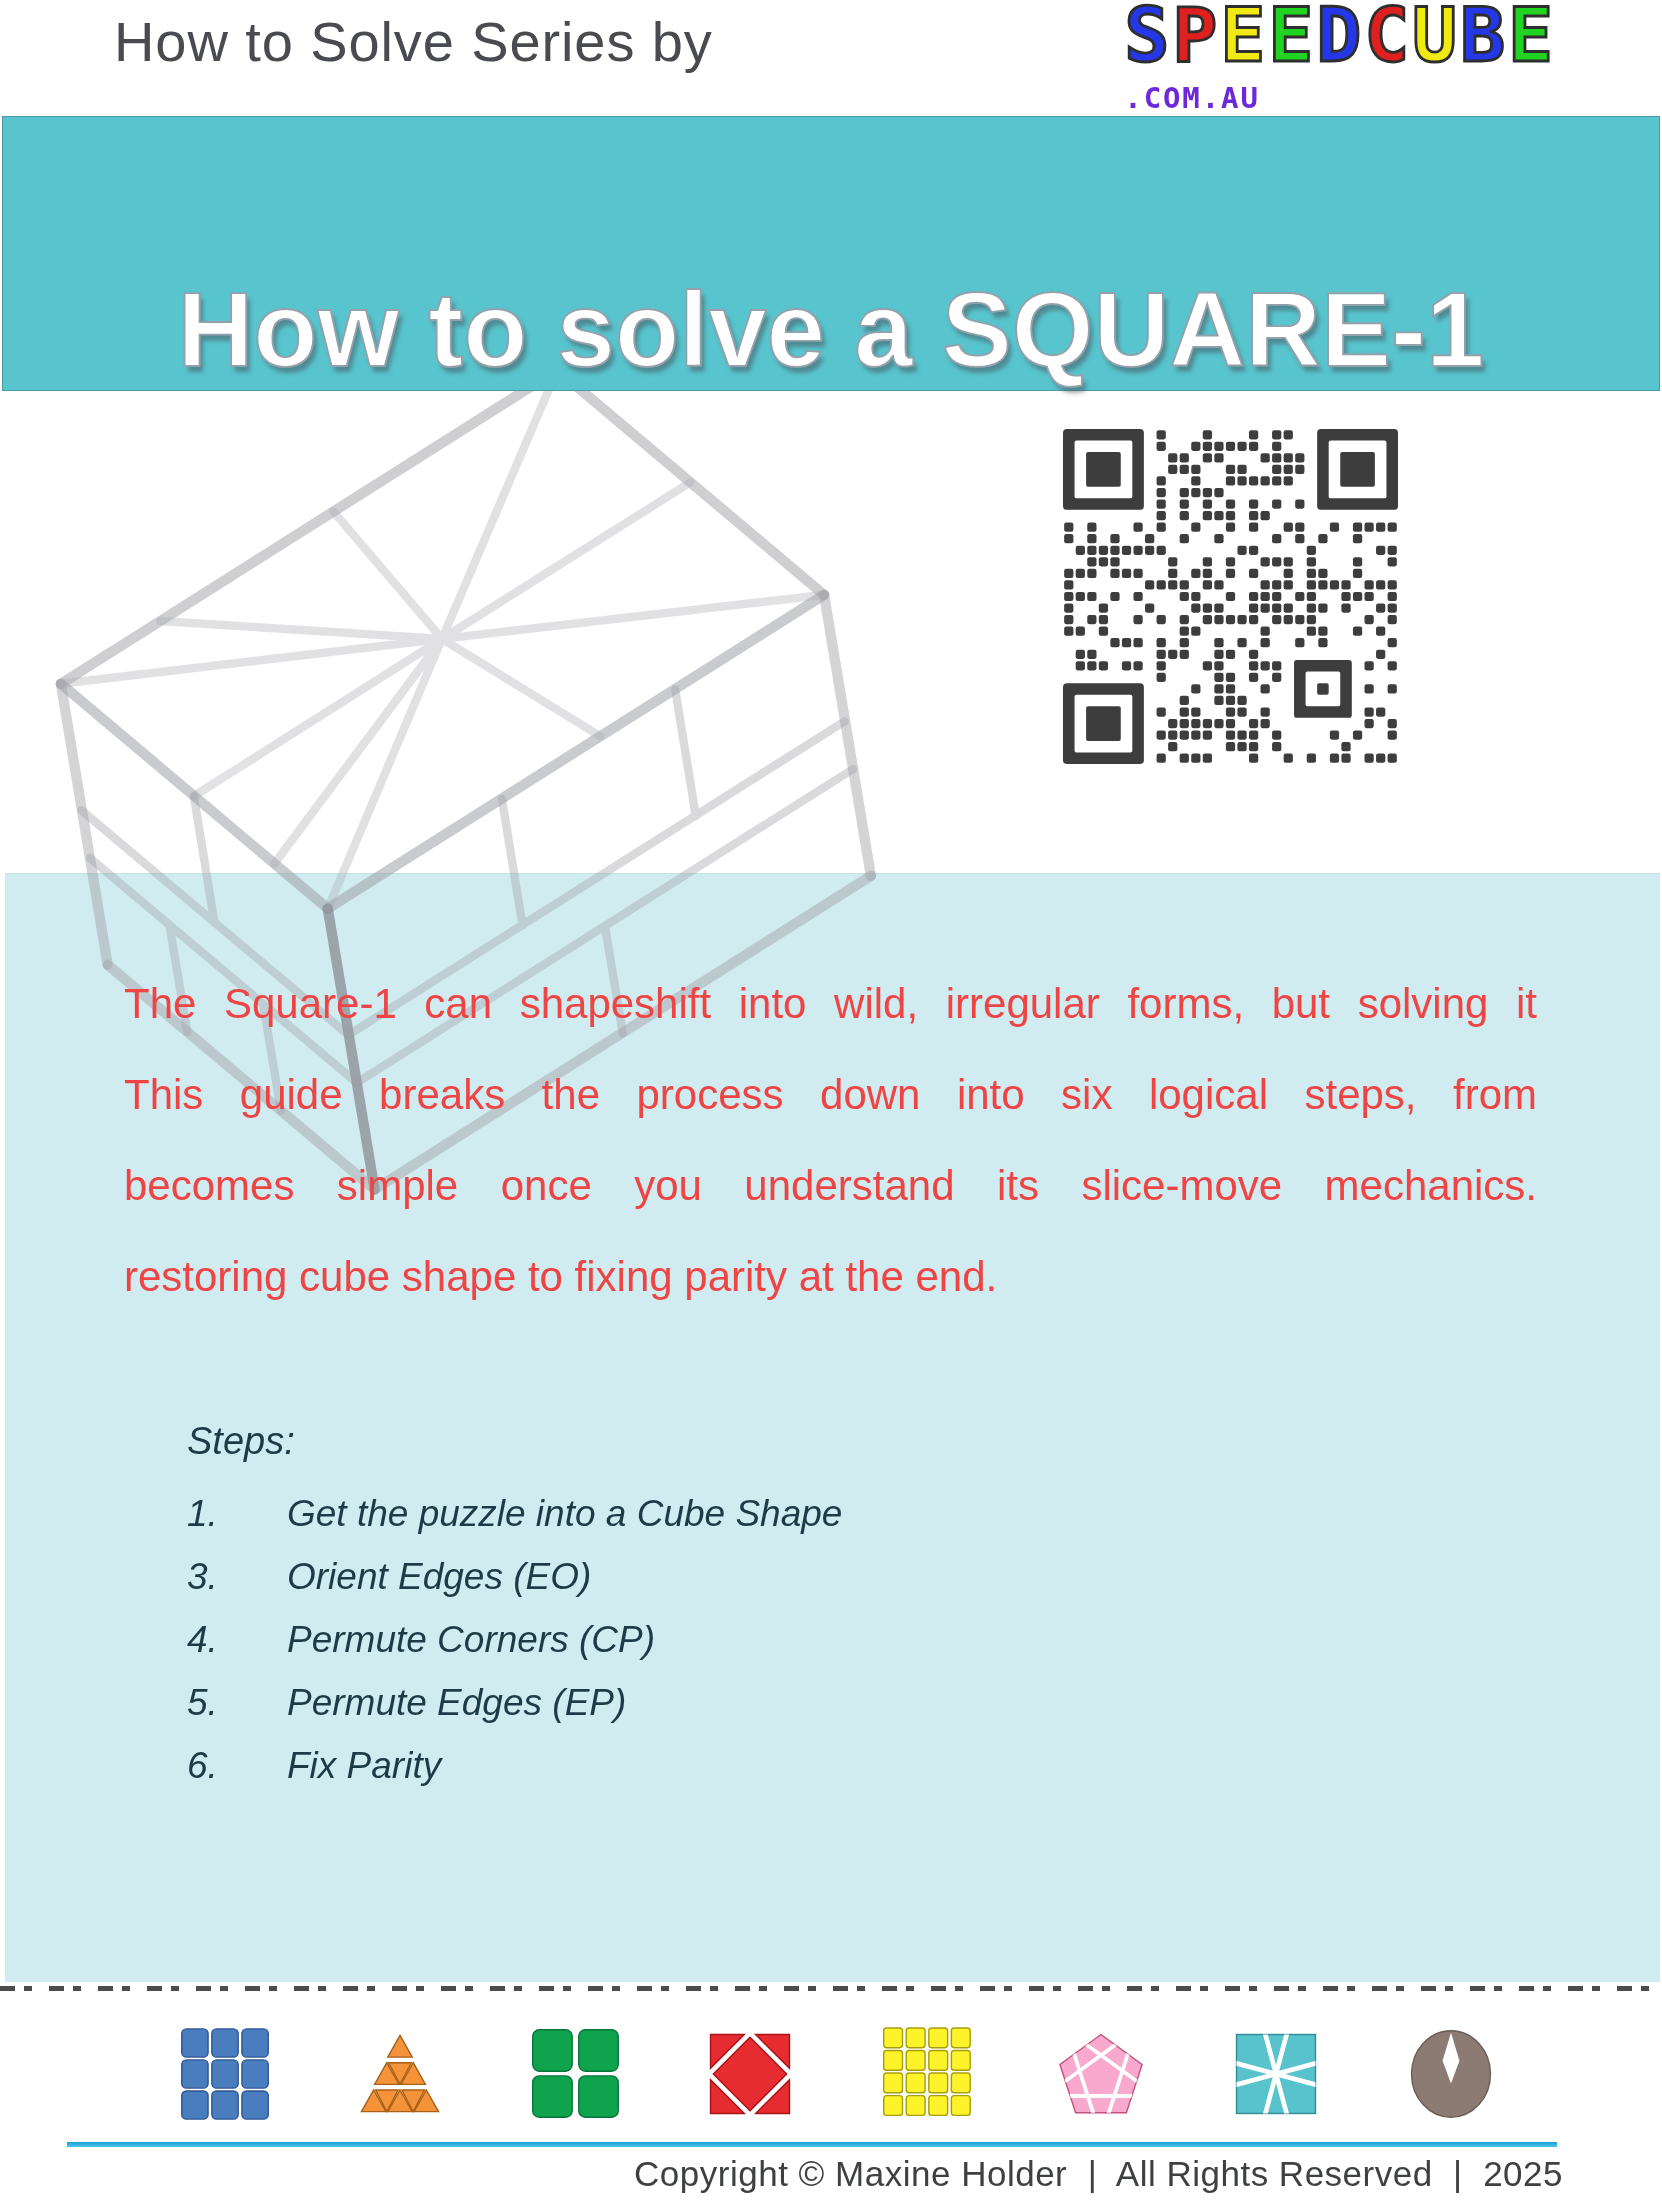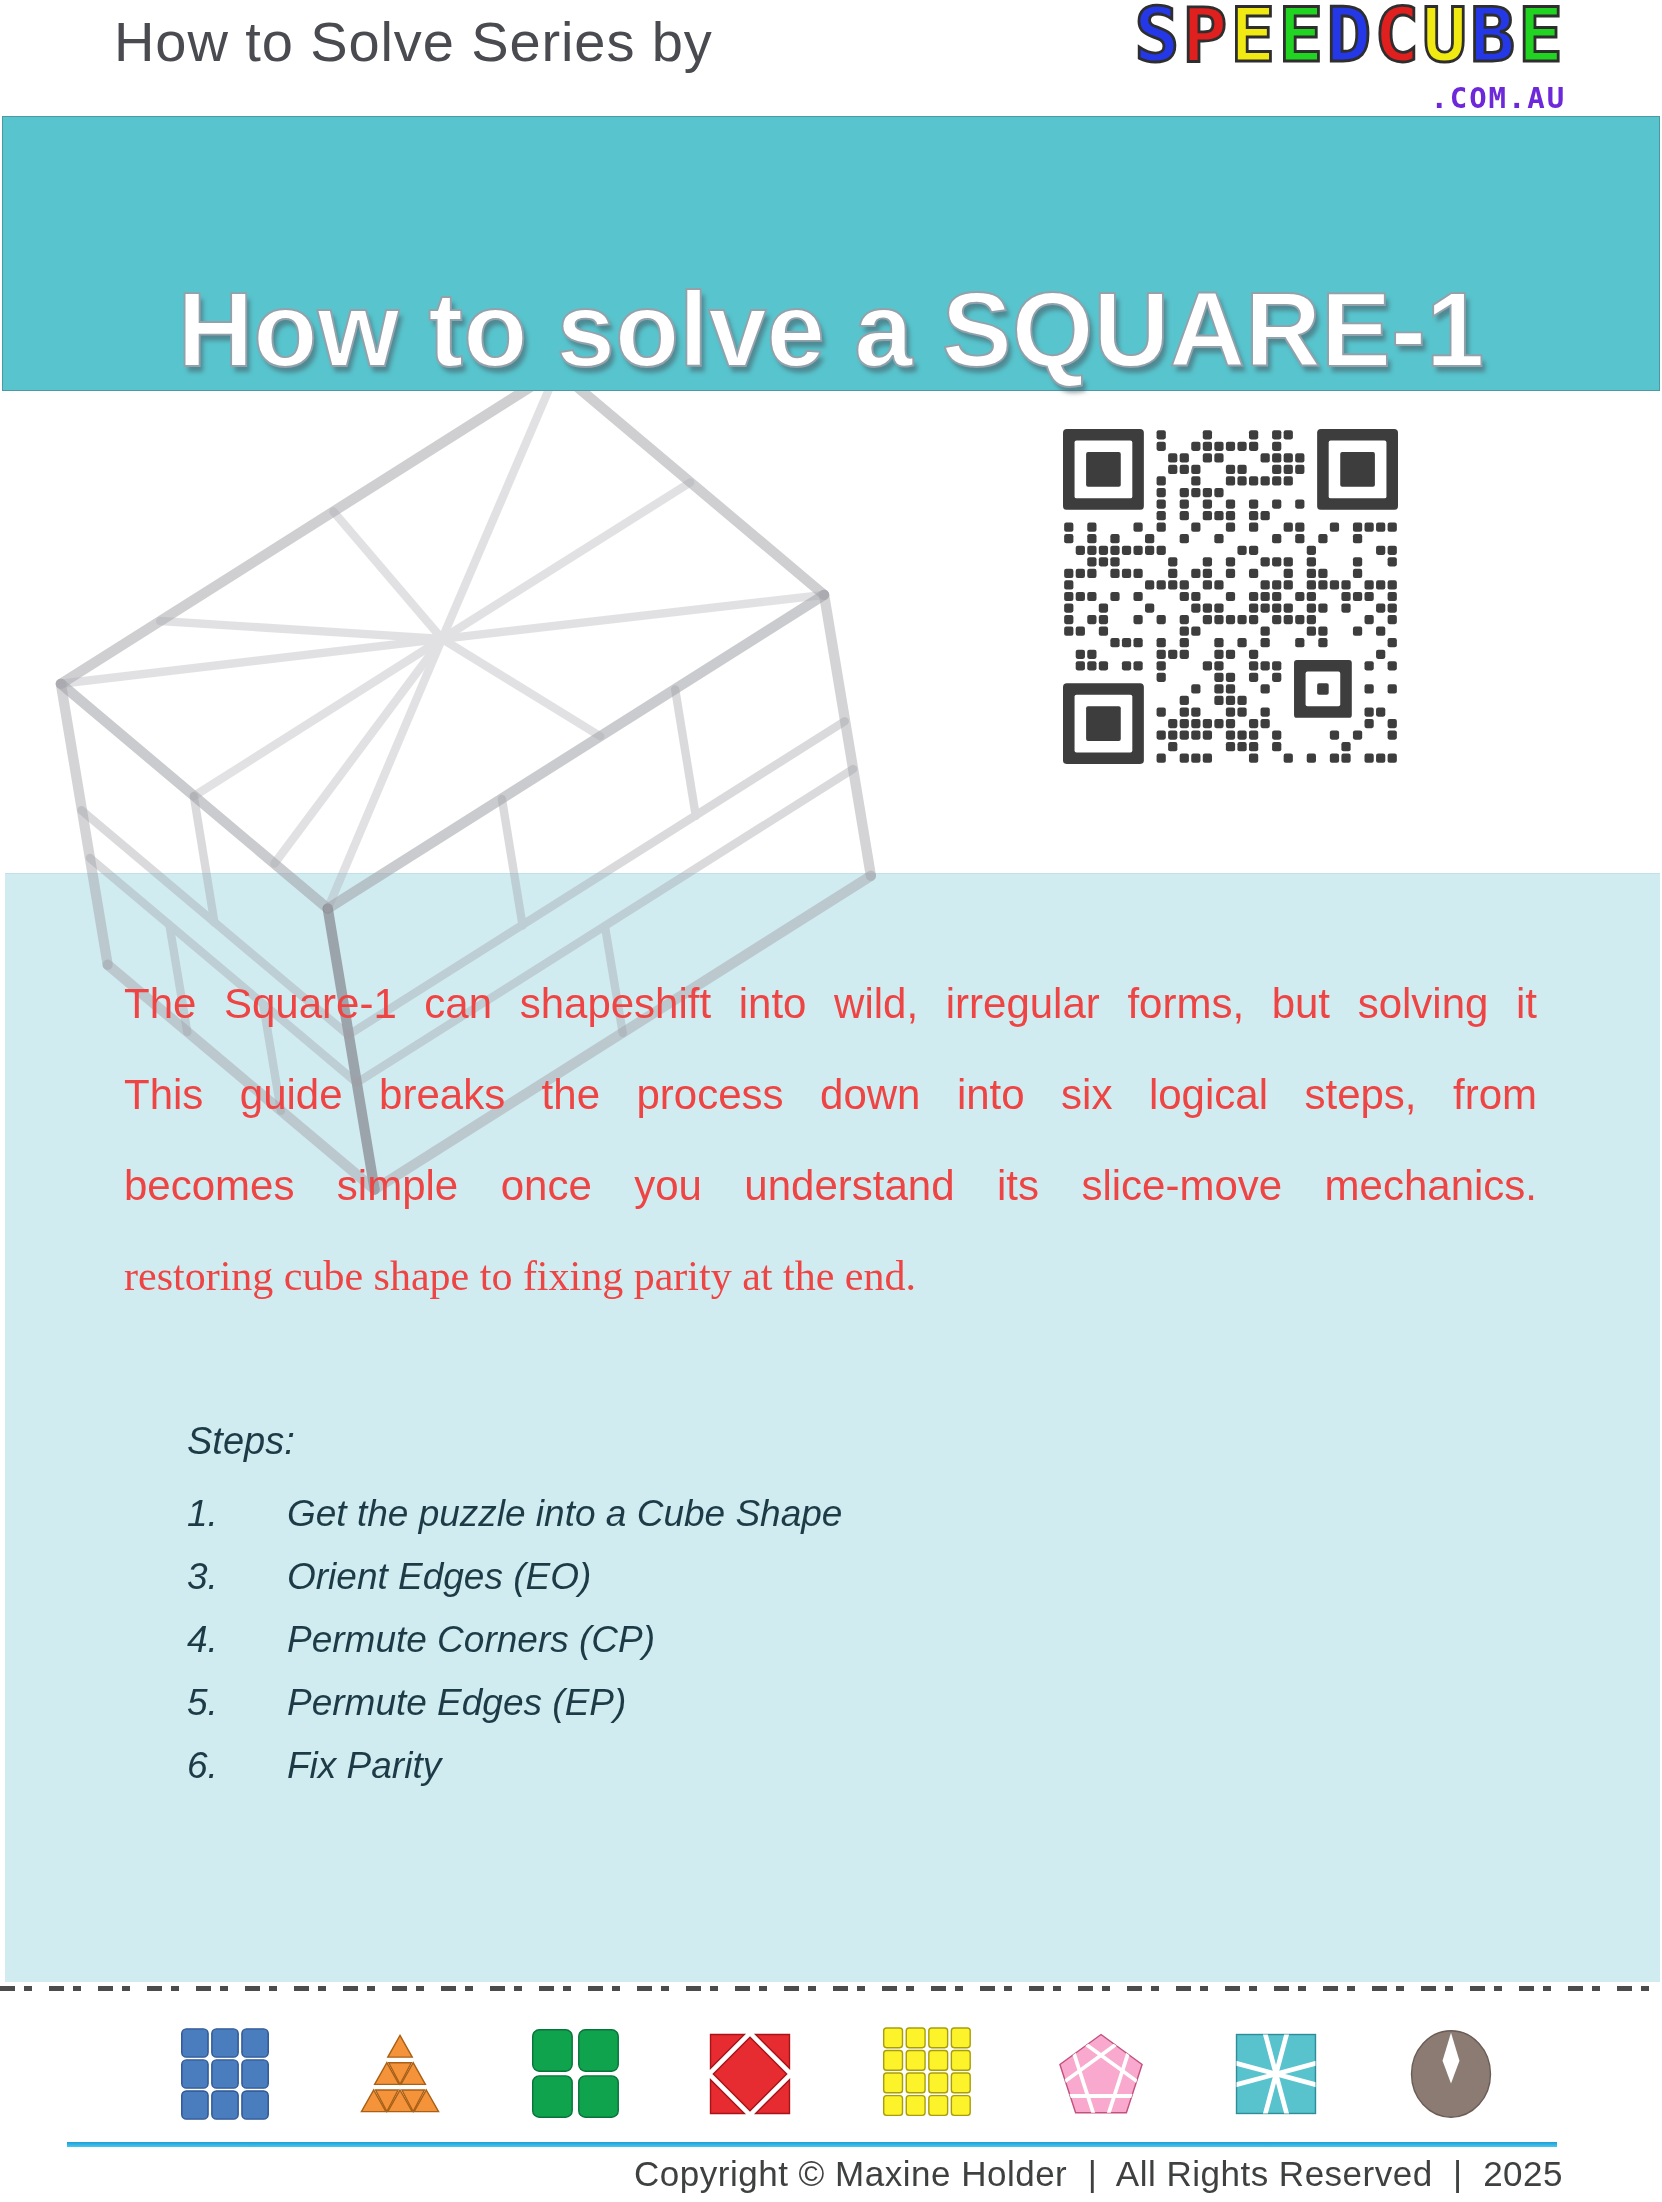--- a/index.html
+++ b/index.html
@@ -5,21 +5,21 @@
   html,body{margin:0;padding:0;}
   body{
     width:1662px;height:2203px;position:relative;background:#ffffff;
     font-family:"Liberation Sans",sans-serif;overflow:hidden;
   }
   
   .series-title{
     position:absolute;left:114px;top:9.4px;font-size:56px;color:#4a4b50;
     letter-spacing:0.9px;white-space:nowrap;
   }
-  .logo{position:absolute;top:0px;right:96px;text-align:right;line-height:1;}
+  .logo{position:absolute;top:0px;right:106px;line-height:1;}
   .logo-letters{
     font-family:"DejaVu Sans Mono",monospace;font-weight:bold;font-size:75px;
     letter-spacing:2.8px;-webkit-text-stroke:2.8px #2e2e2e;line-height:71px;white-space:nowrap;
   }
   .logo-domain{
     font-family:"DejaVu Sans Mono",monospace;font-weight:bold;font-size:29px;
     color:#6d28d9;letter-spacing:1.9px;margin-top:13px;
   }
   
   .banner{
@@ -41,21 +41,21 @@
   .panel{
     position:absolute;left:4.7px;top:873px;width:1655px;height:1109px;
     background:#d1ecf1;border-top:0.9px solid #bfe1e7;box-sizing:border-box;z-index:1;
   }
   
   .intro{position:absolute;left:124px;top:958px;width:1413px;z-index:4;color:#ef4444;}
   .para-line{
     font-size:42px;line-height:91px;height:91px;white-space:normal;
     text-align:justify;text-align-last:justify;
   }
-  .para-line.last{text-align-last:left;font-family:Liberation Serif, serif;}
+  .para-line.last{text-align-last:left;}
   
   .steps{position:absolute;left:187px;top:1415px;z-index:4;color:#1d3b47;font-style:italic;}
   .steps-label{font-size:38px;line-height:52px;margin-bottom:15px;}
   .step-row{font-size:37px;line-height:63px;height:63px;white-space:nowrap;}
   .step-num{display:inline-block;width:100px;}
   
   .dash-line{
     position:absolute;left:0;top:1986px;width:1662px;height:4.7px;z-index:4;
     background:repeating-linear-gradient(90deg,#4c4c4c 0 15px,transparent 15px 24px,#4c4c4c 24px 32px,transparent 32px 49px);
   }

